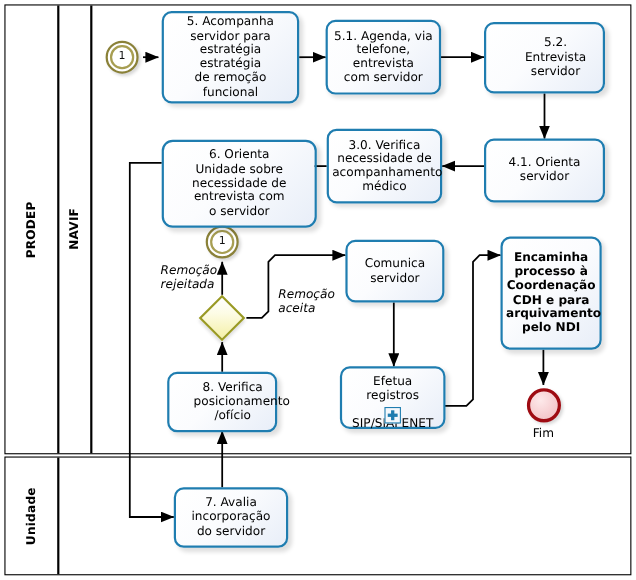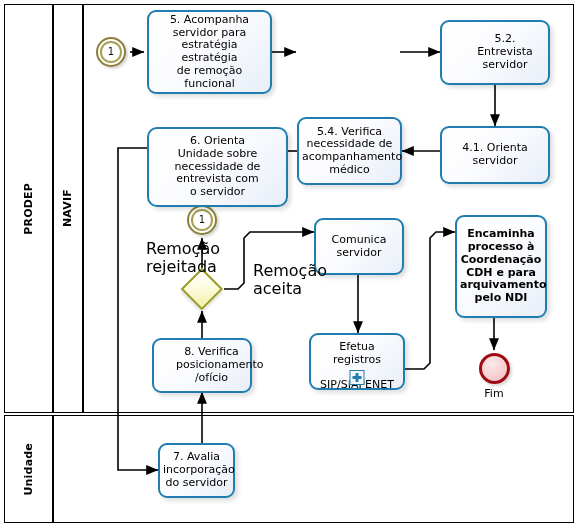--- a/index.html
+++ b/index.html
@@ -172,25 +172,26 @@
     transform: rotate(45deg);
     box-sizing: border-box;
     border: 2.4px solid #9a9a24;
     background: linear-gradient(135deg, #ffffff 0%, #fdfce4 40%, #f4f0a8 100%);
     box-shadow: 2px 2px 3px rgba(0,0,0,0.13);
   }
 
   
   .flow-label {
     position: absolute;
-    font-size: 16px;
+    font-size: 11px;
     color: #000000;
     line-height: 1.14;
     white-space: pre-line;
     background: transparent;
+    font-style: italic;
   }
 </style>
 </head>
 <body>
 
 <div id="canvas">
 
   <svg id="svg-layer" viewBox="0 0 578 527" xmlns="http://www.w3.org/2000/svg">
     <defs>
       <marker id="arrow" markerWidth="9" markerHeight="9" refX="7.4" refY="3.1" orient="auto" markerUnits="strokeWidth">
@@ -262,33 +263,38 @@
   </div>
 
   <div class="task" style="left:147px; top:10px; width:125px; height:84px;">
     <span class="tlabel">5. Acompanha
 servidor para
 estratégia estratégia
 de remoção
 funcional</span>
   </div>
 
+  <div class="task" style="left:296px; top:18px; width:105px; height:68px;">
+    <span class="tlabel">5.1. Agenda, via
+telefone, entrevista
+com servidor</span>
+  </div>
 
   <div class="task" style="left:440px; top:20px; width:110px; height:65px;padding-left:23px;">
     <span class="tlabel">5.2. Entrevista
 servidor</span>
   </div>
 
   <div class="task" style="left:440px; top:126px; width:110px; height:58px;">
     <span class="tlabel">4.1.  Orienta
 servidor</span>
   </div>
 
   <div class="task" style="left:297px; top:117px; width:105px; height:68px;">
-    <span class="tlabel">5.4.  Verifica
+    <span class="tlabel">3.0.  Verifica
 necessidade de
 acompanhamento
 médico</span>
   </div>
 
   <div class="task" style="left:147px; top:127px; width:141px; height:80px;border-radius:10px;">
     <span class="tlabel">6. Orienta
 Unidade sobre
 necessidade de
 entrevista com
@@ -316,21 +322,21 @@
 
   <div class="task" style="left:455px; top:215px; width:92px; height:103px;font-weight:bold;">
     <span class="tlabel">Encaminha
 processo à
 Coordenação
 CDH e para
 arquivamento
 pelo NDI</span>
   </div>
 
-  <div class="task" style="left:158px; top:443px; width:77px; height:55px;">
+  <div class="task" style="left:158px; top:443px; width:104px; height:55px;">
     <span class="tlabel">7. Avalia
 incorporação
 do servidor</span>
   </div>
 
   <div class="flow-label" style="left:146px; top:240px; width:58px; text-align:left;">Remoção
 rejeitada</div>
 
   <div class="flow-label" style="left:253px; top:262px; width:60px; text-align:left;">Remoção
 aceita</div>

